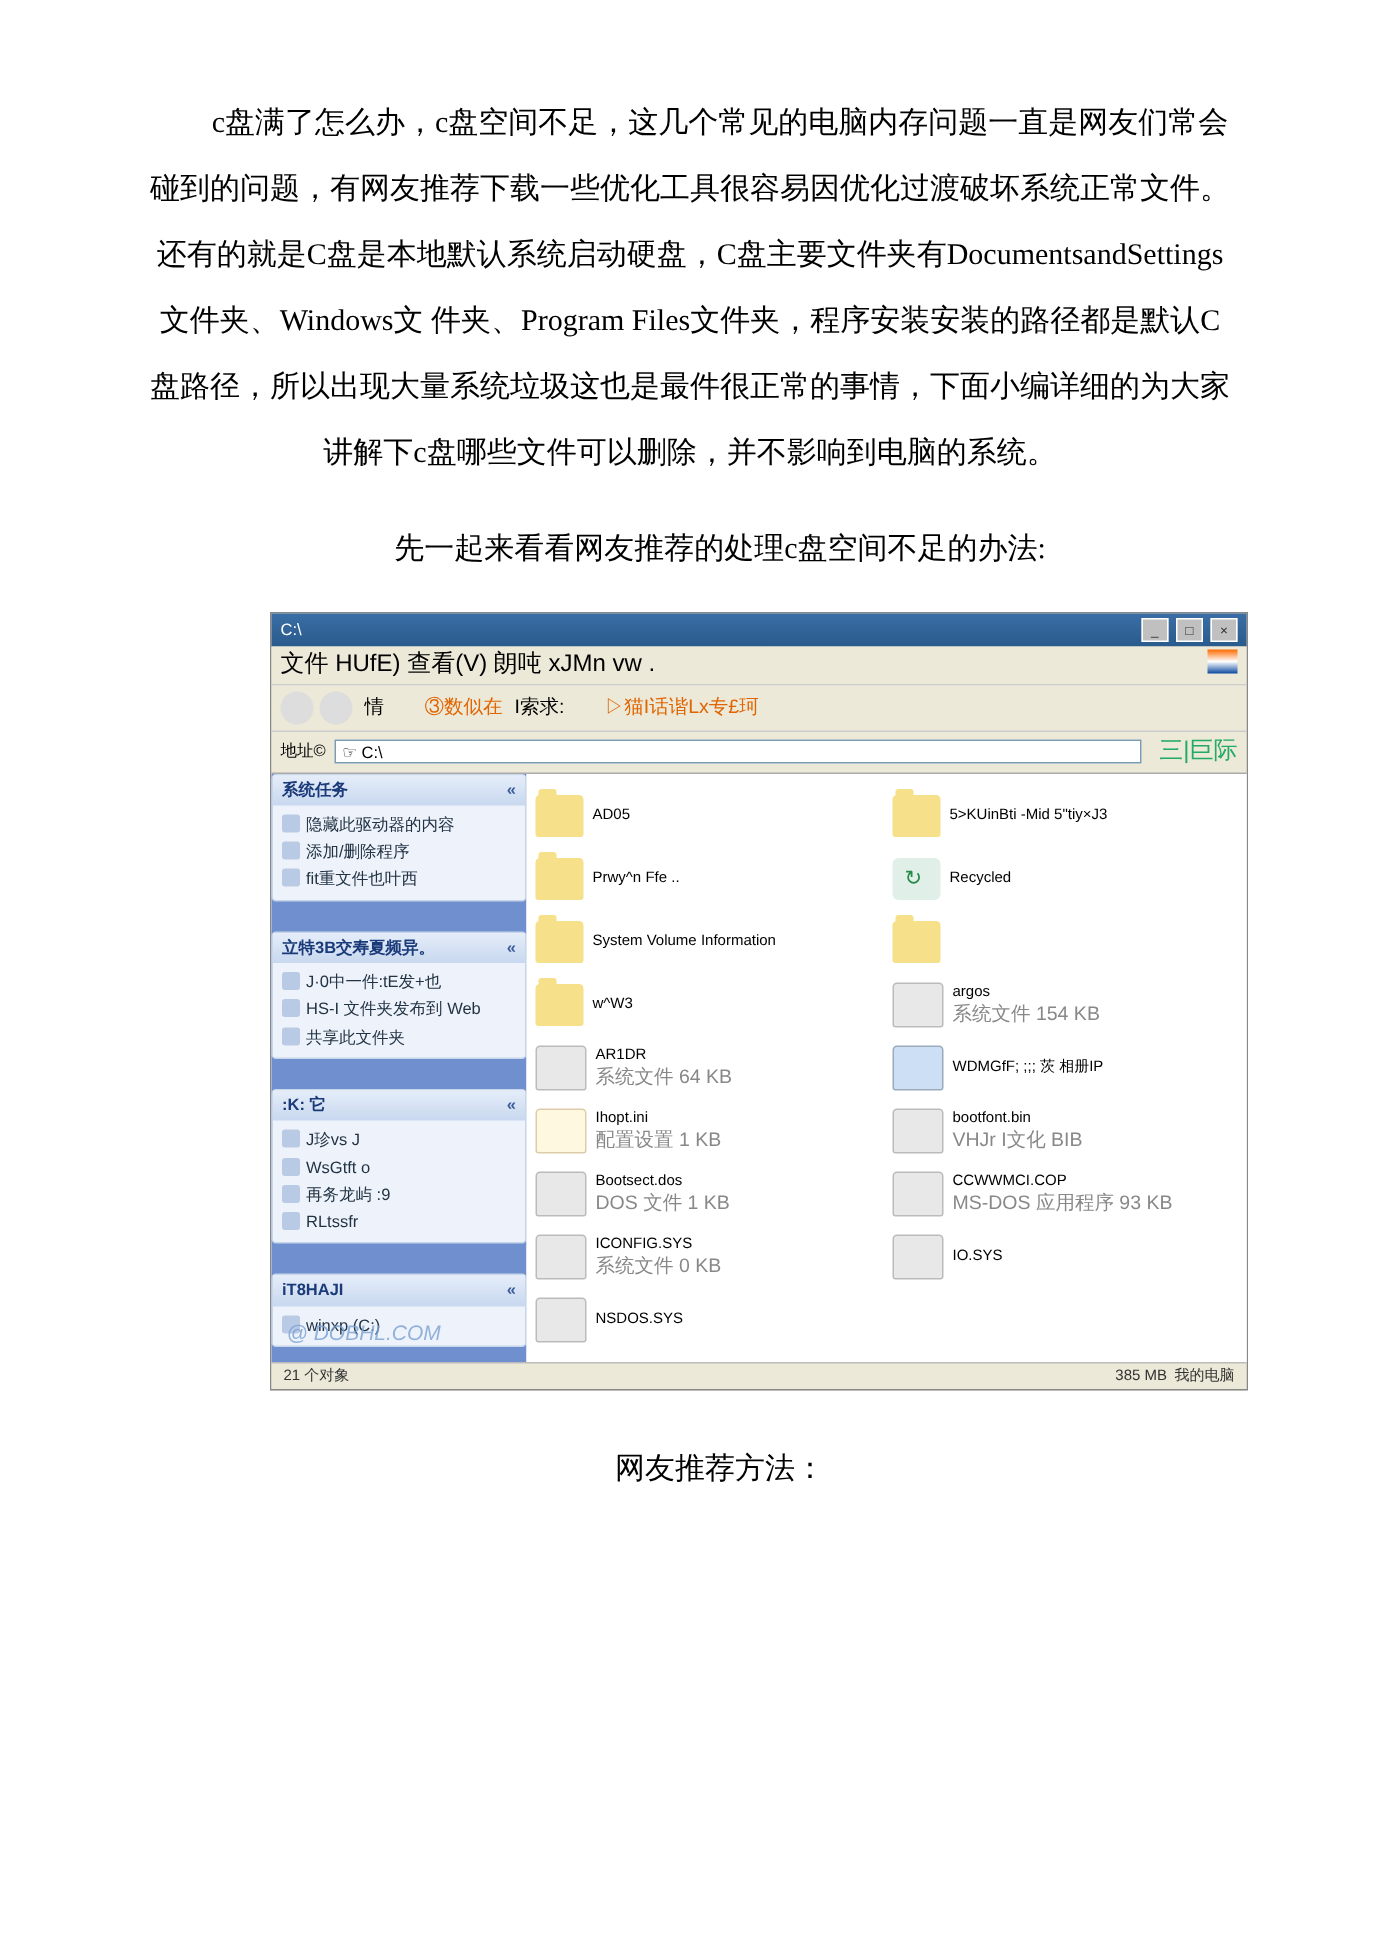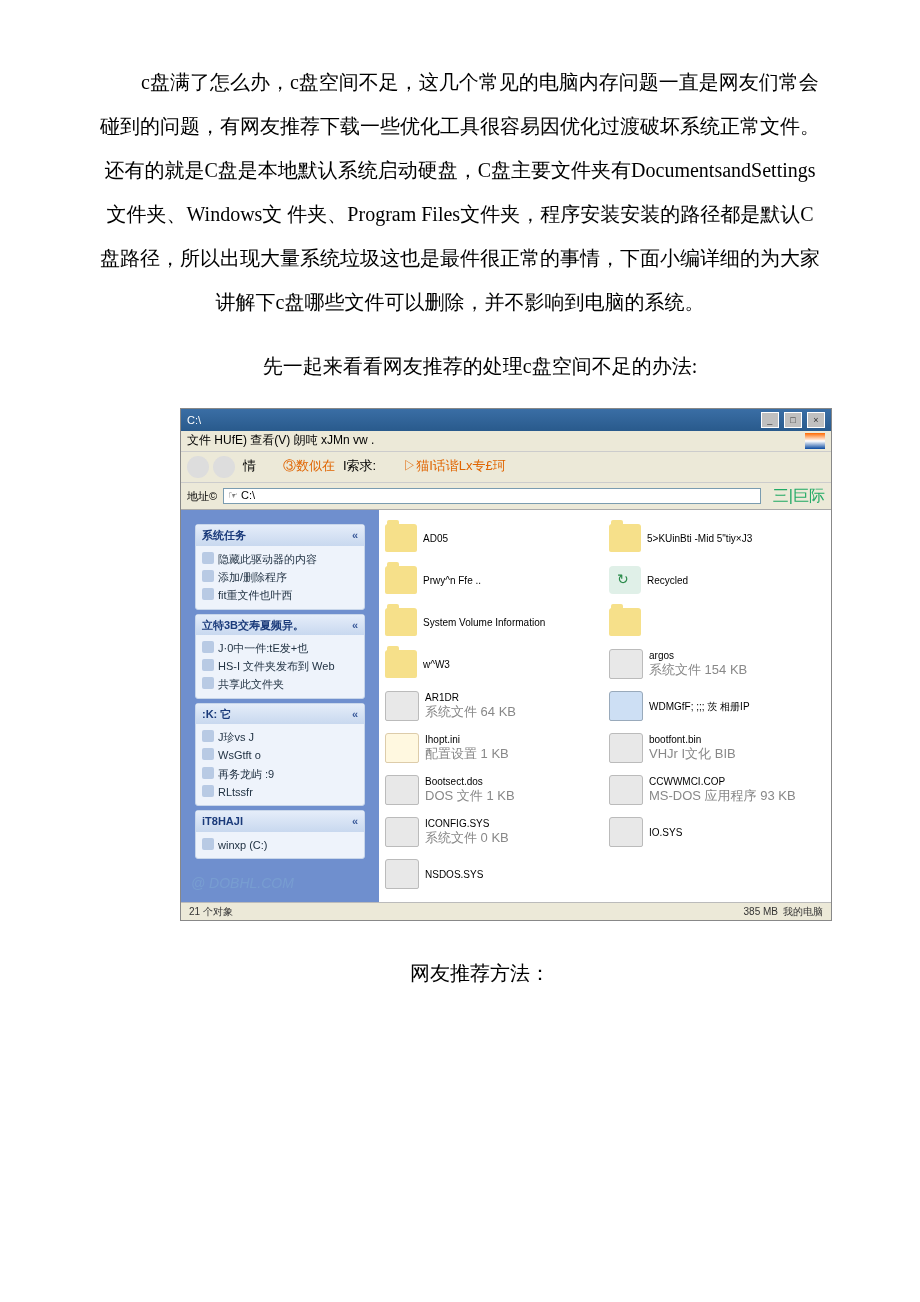--- a/index.html
+++ b/index.html
@@ -42,21 +42,21 @@
     border: 1px solid #fff;
     margin-left: 2px;
     text-align: center;
     color: #333;
     font-size: 9px;
     line-height: 14px;
   }
   .menubar {
     background: #ece9d8;
     padding: 2px 6px;
-    font-size: 12px;
+    font-size: 16px;
     color: #000;
     border-bottom: 1px solid #ccc;
   }
   .menubar .flag {
     float: right;
     width: 20px; height: 16px;
     background: linear-gradient(#ff6a00, #fff, #0a4aa0);
   }
   .toolbar {
     background: #ece9d8;
@@ -94,24 +94,24 @@
   }
   .go-btn { color: #2a6; margin-left: 6px; font-size: 16px; }
   .explorer-body {
     display: flex;
     background: #fff;
     min-height: 300px;
   }
   .sidebar {
     width: 170px;
     background: #6f8fce;
-    padding: 14px;
+    padding: 0;
     display: flex;
     flex-direction: column;
-    gap: 4px;
+    gap: 20px;
   }
   .side-panel {
     background: #eef3fb;
     border-radius: 3px;
     border: 1px solid #c8d6ea;
     font-size: 11px;
   }
   .side-panel .sp-head {
     background: linear-gradient(to bottom, #e5edf9, #c8d8ef);
     color: #1a3a7a;

